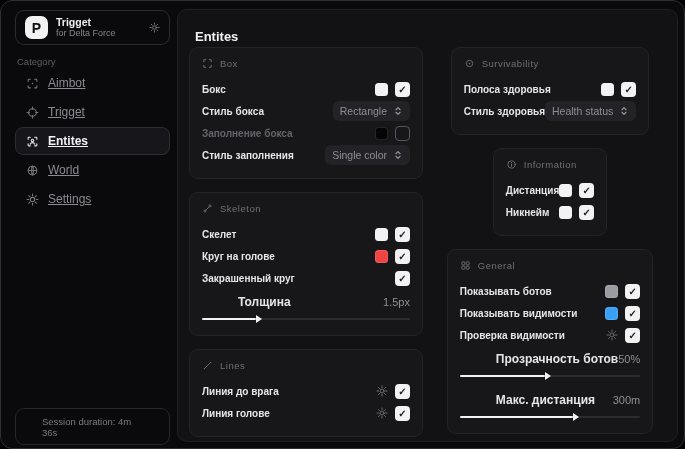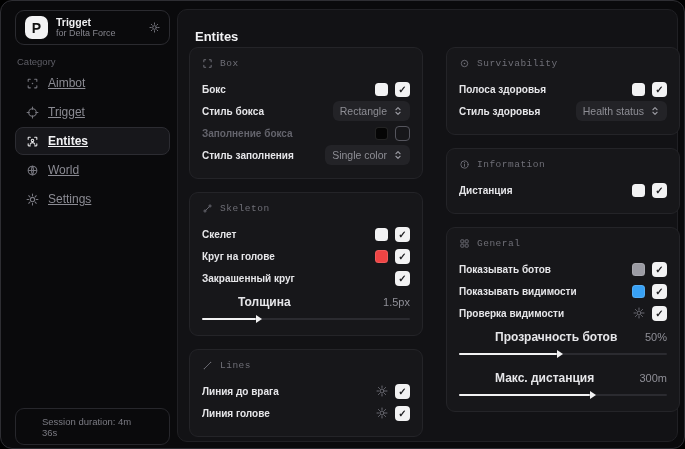--- a/index.html
+++ b/index.html
@@ -31,25 +31,25 @@
     border:1px solid #27272c; border-radius:9px; display:flex; align-items:flex-end; padding:6px 26px; }
   .session-text { font-size:9.5px; color:#7b7b83; }
 
   
   .main { position:absolute; left:176px; top:8px; width:501px; height:433px;
     background:#121215; border:1px solid #202024; border-radius:10px; }
   .main-title { position:absolute; left:17px; top:19px; font-size:13px; font-weight:bold; color:#f2f2f4; }
 
   .col { position:absolute; top:37px; width:234px; display:flex; flex-direction:column; gap:13px; }
   .col-left { left:11px; }
-  .col-right { left:268px; }
+  .col-right { left:255px;align-items:center; }
 
   .panel { background:#17171a; border:1px solid #242428; border-radius:9px; padding:10px 12px 12px; }
   .panel-header { display:flex; align-items:center; gap:7px; color:#6f6f77;
-    font-family:Liberation Mono, monospace; font-size:9.5px; letter-spacing:.5px; margin-bottom:9px; }
+    font-family:Liberation Sans, sans-serif; font-size:9.5px; letter-spacing:.5px; margin-bottom:9px; }
   .panel-header .ico { display:flex; color:#6f6f77; }
 
   .row { height:22px; display:flex; align-items:center; }
   .row-label { flex:1; font-size:10px; font-weight:bold; color:#e6e6e9; }
   .row-label.muted { color:#64646c; }
   .row-right { display:flex; align-items:center; gap:7px; }
 
   .swatch { width:13px; height:13px; border-radius:3.5px; border:1px solid rgba(255,255,255,.12); }
   .checkbox { width:15px; height:15px; border-radius:4px; background:#f2f2f3;
     display:flex; align-items:center; justify-content:center; }
@@ -319,20 +319,27 @@
             </span>
           <span>Information</span>
         </div>
         <div class="row">
           <span class="row-label">Дистанция</span>
           <span class="row-right">
             <span class="swatch" style="background: rgb(242, 242, 243);"></span>
             <span class="checkbox checked"></span>
           </span>
         </div>
+        <div class="row">
+          <span class="row-label">Никнейм</span>
+          <span class="row-right">
+            <span class="swatch" style="background: rgb(242, 242, 243);"></span>
+            <span class="checkbox checked"></span>
+          </span>
+        </div>
       </div>
 
       <div class="panel">
         <div class="panel-header">
           <span class="ico">
               <svg width="11" height="11" viewBox="0 0 24 24" fill="none" stroke="currentColor" stroke-width="2">
                 <rect x="4" y="4" width="6.5" height="6.5" rx="1"></rect>
                 <rect x="13.5" y="4" width="6.5" height="6.5" rx="1"></rect>
                 <rect x="4" y="13.5" width="6.5" height="6.5" rx="1"></rect>
                 <rect x="13.5" y="13.5" width="6.5" height="6.5" rx="1"></rect>

